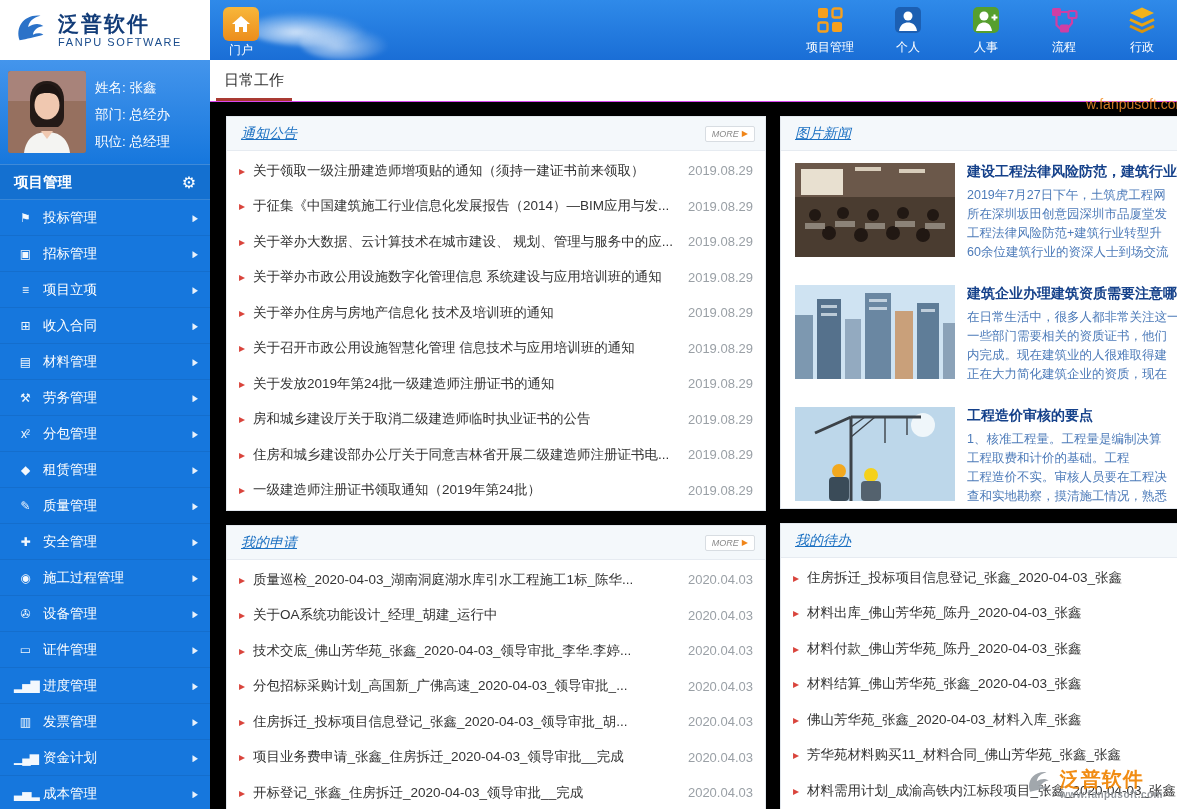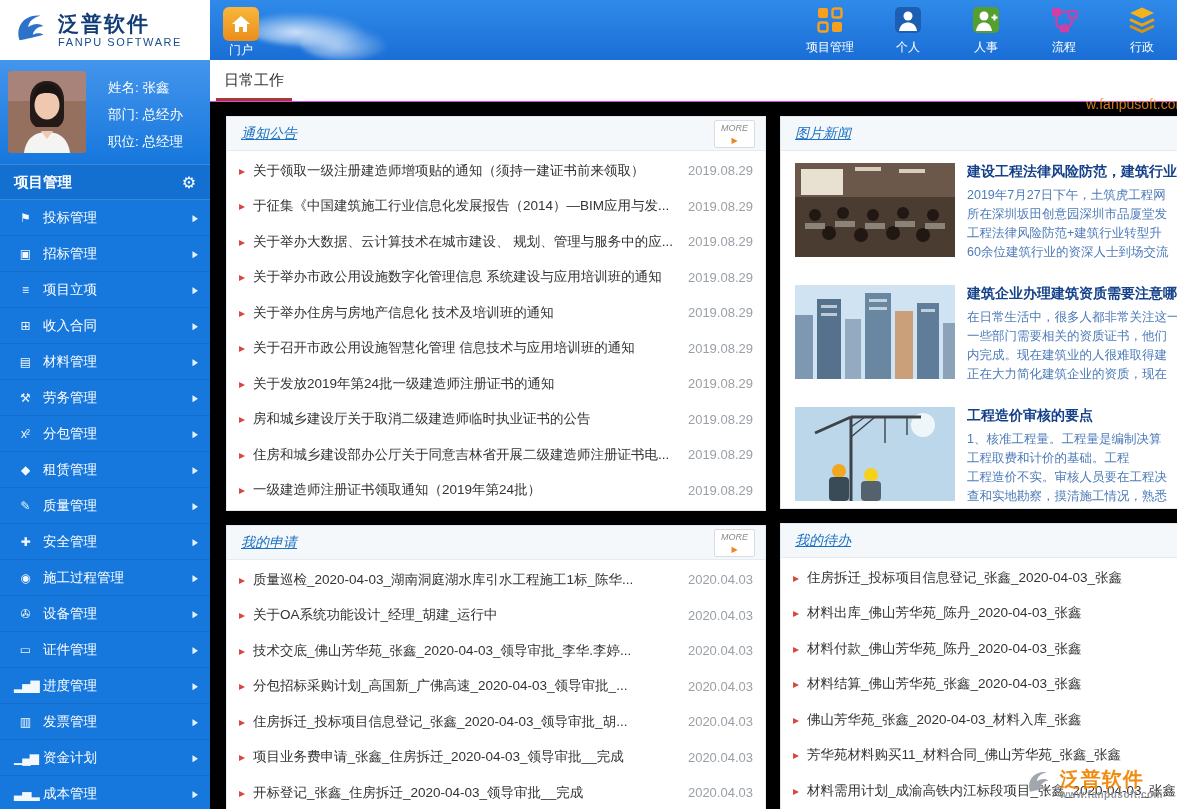--- a/index.html
+++ b/index.html
@@ -25,21 +25,21 @@
                  background:linear-gradient(180deg,#f8b73a,#ec8d1c); border-radius:6px; }
   .portal-label { display:block; color:#fff; font-size:12px; margin-top:1px; }
 
   .topnav { position:absolute; right:6px; top:5px; display:flex; gap:20px; }
   .topnav-item { width:58px; text-align:center; cursor:pointer; }
   .topnav-item .tn-icon { display:flex; justify-content:center; height:32px; }
   .topnav-item .tn-label { color:#fff; font-size:12px; margin-top:2px; white-space:nowrap; }
 
   
   .sidebar { position:absolute; left:0; top:60px; width:210px; bottom:0; background:#1677dd; color:#fff; z-index:2; }
-  .profile { height:104px; display:flex; gap:22px; padding:11px 8px;
+  .profile { height:104px; display:flex; gap:9px; padding:11px 8px;
              background:linear-gradient(180deg,#4495ec,#1677dd); }
   .avatar { width:78px; height:82px; border-radius:3px; overflow:hidden; background:#8a6a5e; flex:0 0 78px; }
   .profile-lines { font-size:13.5px; line-height:27px; padding-top:3px; white-space:nowrap; }
   .section-head { height:36px; display:flex; align-items:center; padding:0 14px;
                   font-size:14.5px; font-weight:bold; background:rgba(0,0,0,.06);
                   border-top:1px solid rgba(255,255,255,.18); border-bottom:1px solid rgba(255,255,255,.15); cursor:pointer; }
   .gear { margin-left:auto; font-size:16px; cursor:pointer; }
   .menu { list-style:none; }
   .menu-item { height:36px; display:flex; align-items:center; padding:0 12px 0 14px;
                font-size:13.5px; border-bottom:1px solid rgba(0,0,0,.07); cursor:pointer; }
@@ -56,21 +56,21 @@
   .content { position:absolute; top:42px; left:0; right:0; bottom:0; padding:14px 0 0 16px;
              display:flex; gap:14px; align-items:flex-start; }
   .col-left  { flex:0 0 540px; width:540px; display:flex; flex-direction:column; gap:14px; }
   .col-right { flex:0 0 560px; width:560px; display:flex; flex-direction:column; gap:14px; }
 
   .panel { background:#fff; border:1px solid #e3e8ee; }
   .panel-head { height:34px; background:#f4f8fb; border-bottom:1px solid #e6ebf1;
                 display:flex; align-items:center; padding:0 10px 0 14px;font-style:italic; }
   .panel-title { color:#1b70c2; font-size:14px; text-decoration:underline; cursor:pointer; }
   .more-btn { margin-left:auto; display:flex; align-items:center; gap:3px; border:1px solid #d8dde2;
-              background:#fff; color:#888; font-size:9px; padding:2px 6px; border-radius:2px; cursor:pointer;flex-direction:column; }
+              background:#fff; color:#888; font-size:9px; padding:2px 6px; border-radius:2px; cursor:pointer; }
   .more-arrow { color:#f08519; font-size:8px; }
 
   .rows { list-style:none; padding:2px 12px; }
   .row { height:35.5px; display:flex; align-items:center; font-size:13.5px; color:#333; cursor:pointer; }
   .bullet { color:#d9443c; margin-right:8px; font-size:12px; flex:0 0 auto; }
   .row-text { flex:1; min-width:0; white-space:nowrap; overflow:hidden; text-overflow:ellipsis; }
   .row-date { color:#9aa0a6; font-size:13px; margin-left:12px; flex:0 0 auto; }
 
   .news-panel { height:393px; overflow:hidden; }
   .news-item { display:flex; gap:12px; padding:12px 14px 11px; cursor:pointer; }

